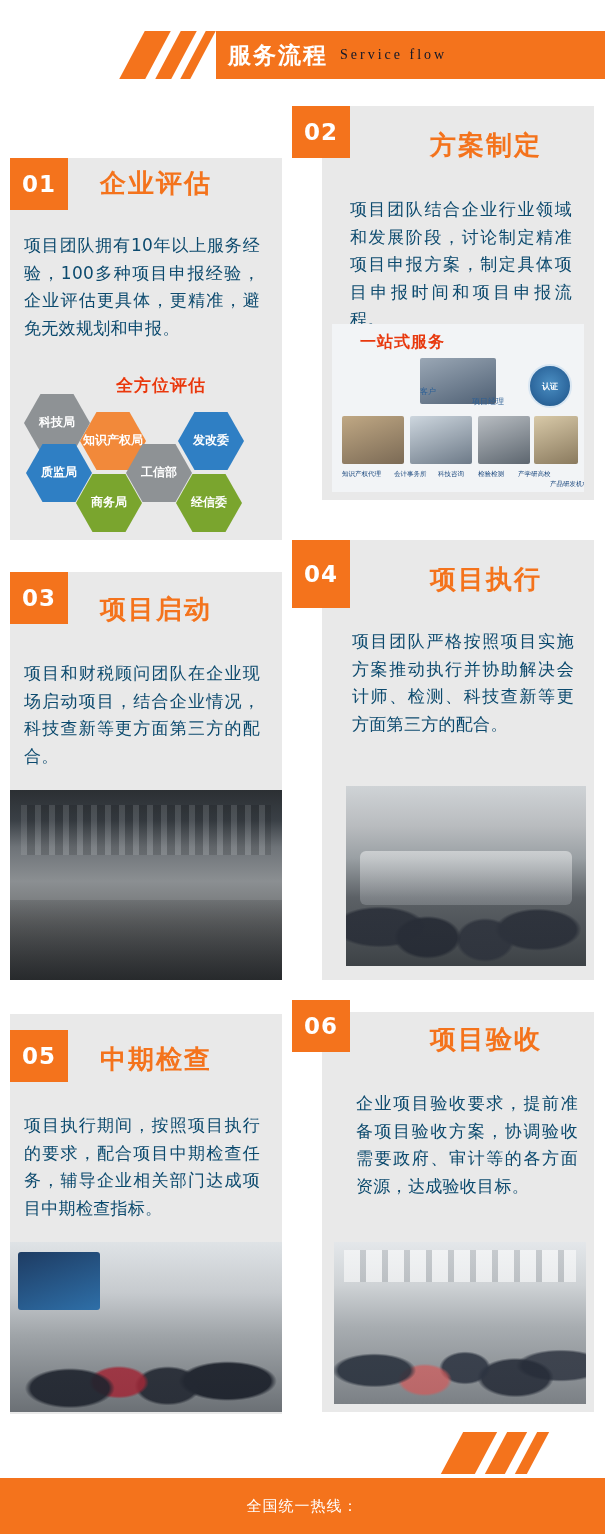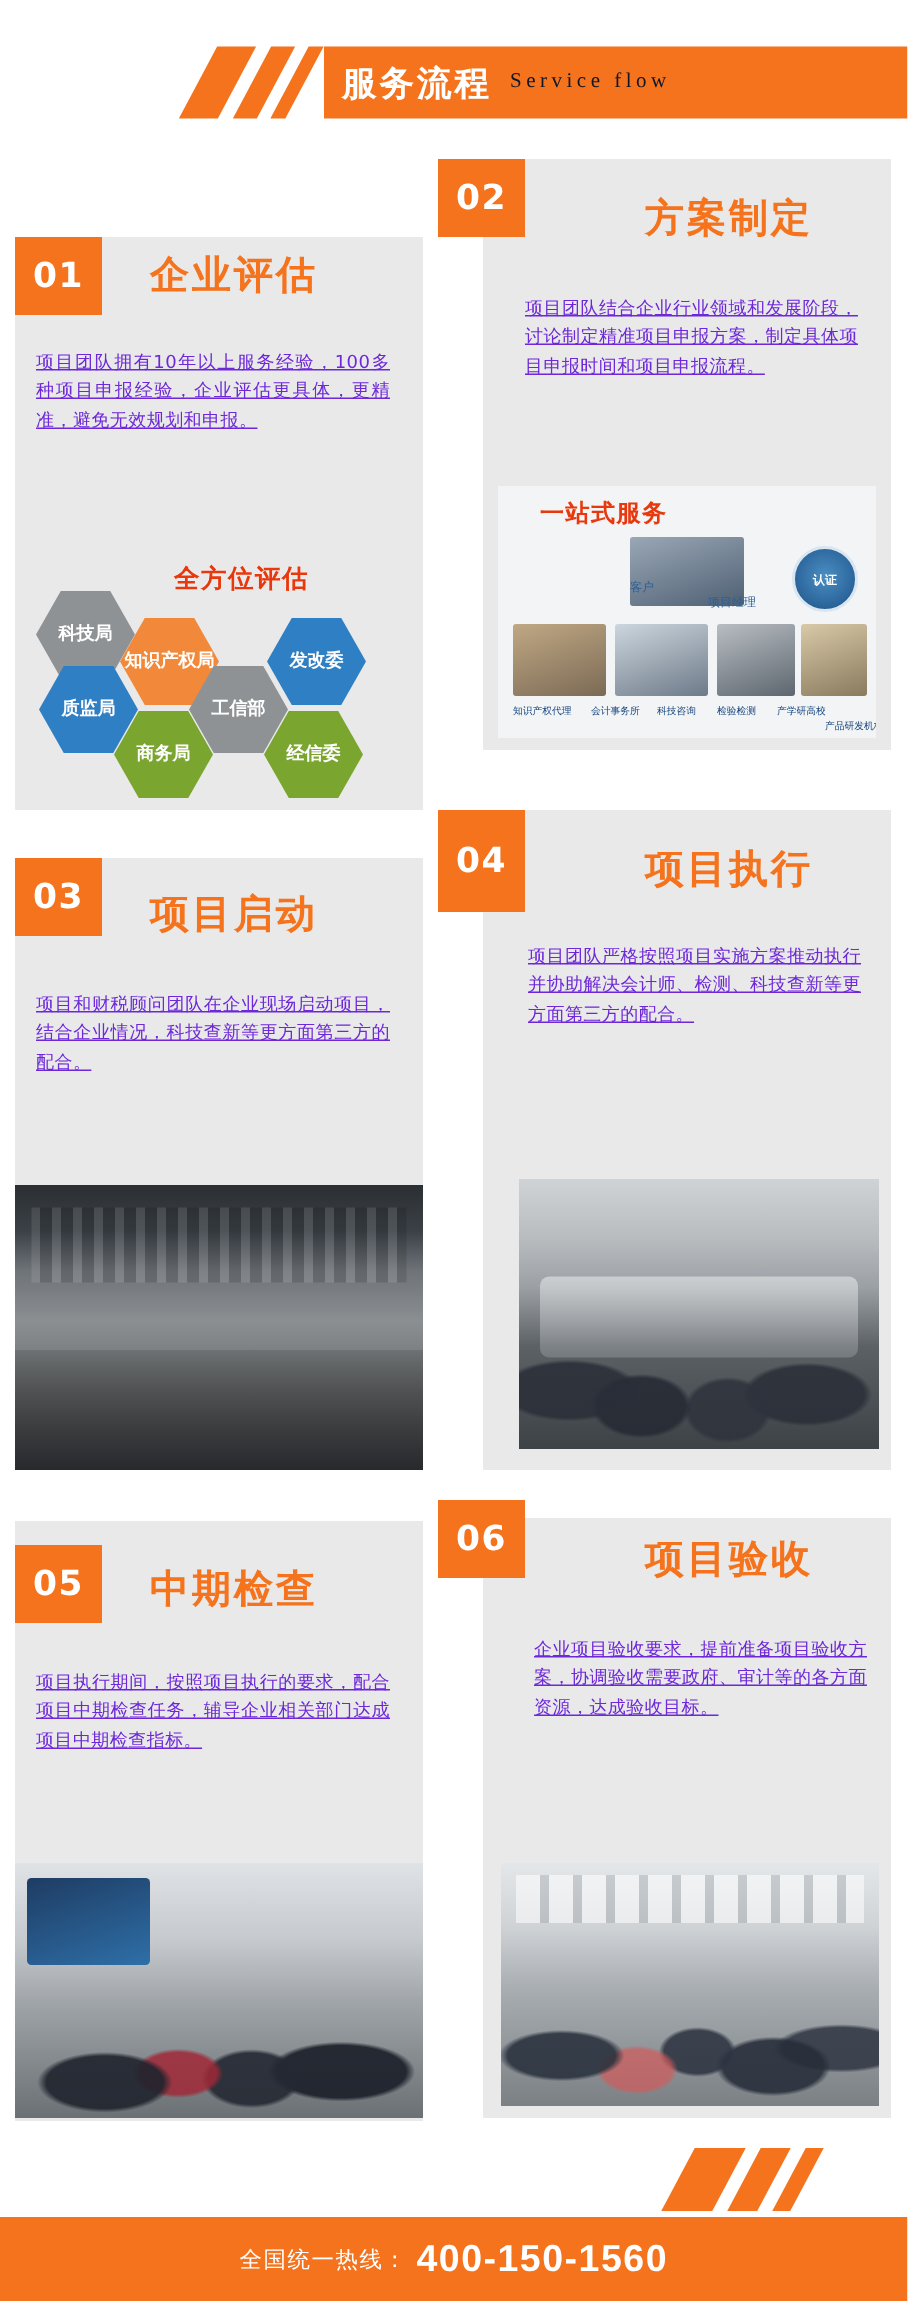--- a/index.html
+++ b/index.html
@@ -78,26 +78,25 @@
   .card-title {
     position: absolute;
     color: #f4731c;
     font-size: 26px;
     font-weight: bold;
     letter-spacing: 2px;
     white-space: nowrap;
   }
   .card-body {
     position: absolute;
-    color: #6d28d9;
-    font-size: 12px;
+    color: #0c4a6e;
+    font-size: 17px;
     line-height: 1.62;
     letter-spacing: 0.3px;
     text-align: justify;
-    text-decoration: underline;
   }
 
   
   .photo {
     position: absolute;
     overflow: hidden;
     background: #8d8f90;
   }
 
   
@@ -365,17 +364,16 @@
   <div class="photo" style="left:334px; top:1242px; width:252px; height:162px;">
     <div class="ph-conf"></div>
   </div>
 
   <div class="footer">
     <div class="f-slash f1"></div>
     <div class="f-slash f2"></div>
     <div class="f-slash f3"></div>
     <div class="f-bar">
       <span class="f-label">全国统一热线：</span>
-      <span class="f-phone">400-150-1560</span>
     </div>
   </div>
 
 </div>
 
 </body></html>

